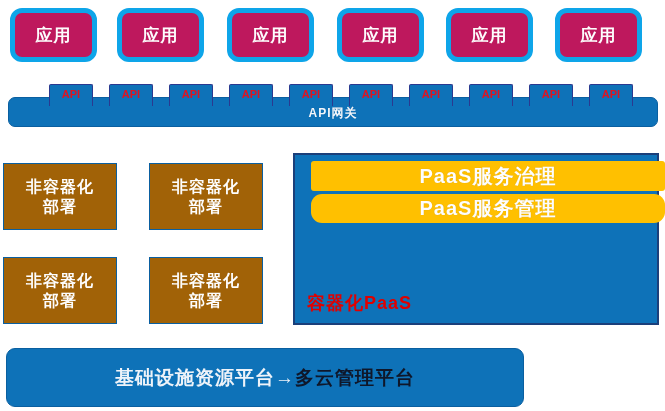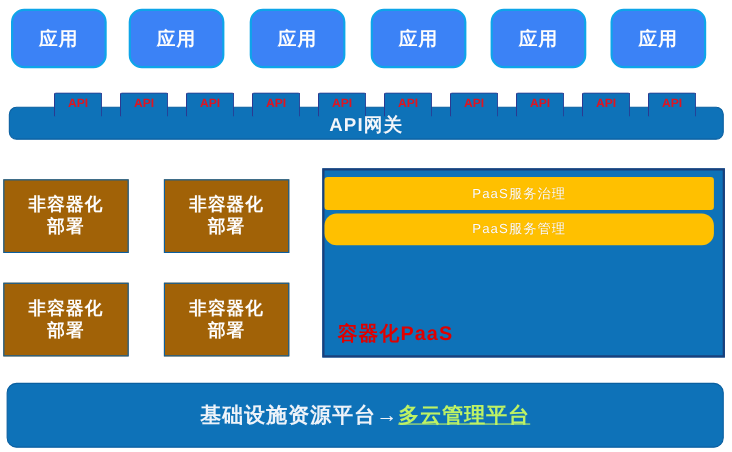--- a/index.html
+++ b/index.html
@@ -6,35 +6,35 @@
   html, body { background: #ffffff; }
   body {
     font-family: "Liberation Sans", "DejaVu Sans", sans-serif;
     width: 665px; height: 411px; position: relative; overflow: hidden;
   }
   .canvas { position: absolute; left: 0; top: 0; width: 665px; height: 411px; background: #ffffff; }
 
   
   .app-box {
     position: absolute; top: 8px; width: 87px; height: 54px;
-    background: #3b82f6; border: 2px solid #0ea5e9; border-radius: 12px;
+    background: #be185d; border: 5px solid #0ea5e9; border-radius: 12px;
     color: #fdfdfd; font-size: 17px; font-weight: bold;
     display: flex; align-items: center; justify-content: center;
     letter-spacing: 1px;
   }
 
   
   .gateway-bar {
     position: absolute; left: 8px; top: 97px; width: 650px; height: 30px;
     background: #0E72B8; border: 1px solid #0a5fa0; border-radius: 7px;
   }
   .gateway-label {
     position: absolute; left: 8px; top: 99px; width: 650px; height: 28px;
     display: flex; align-items: center; justify-content: center;
-    color: #f2f6fb; font-size: 17px; font-weight: bold; z-index: 5;
+    color: #f2f6fb; font-size: 12px; font-weight: bold; z-index: 5;
     letter-spacing: 1px; text-shadow: 0 0 1px #0a5fa0;
   }
 
   
   .api-chip {
     position: absolute; top: 84px; width: 44px; height: 22px;
     background: #0E72B8;
     border-top: 1px solid #2b3990; border-left: 1px solid #2b3990; border-right: 1px solid #2b3990;
     border-radius: 2px 2px 0 0;
     color: #e01420; font-size: 11px; font-weight: bold;
@@ -50,43 +50,43 @@
     display: flex; flex-direction: column; align-items: center; justify-content: center;
     line-height: 1.25; text-align: center; letter-spacing: 1px;
   }
 
   
   .paas-box {
     position: absolute; left: 293px; top: 153px; width: 366px; height: 172px;
     background: #0E72B8; border: 2px solid #1b3f7a;
   }
   .paas-strip {
-    position: absolute; left: 0; width: 354px; height: 30px;
+    position: absolute; left: 16px; width: 354px; height: 30px;
     background: #FFC000; border-radius: 3px;
-    color: #fdfdfd; font-size: 12px; font-weight: normal;
+    color: #fdfdfd; font-size: 20px; font-weight: bold;
     display: flex; align-items: center; justify-content: center;
     letter-spacing: 1px; text-shadow: 0 0 1px #d89e00;
   }
   .strip-governance { top: 6px; }
   .strip-management { top: 39px; height: 29px; border-radius: 11px; }
   .paas-red-label {
     position: absolute; left: 12px; top: 136px; width: 100%;
     text-align: left; color: #e00000; font-size: 18px; font-weight: bold;
     letter-spacing: 1px;
   }
 
   
   .bottom-bar {
-    position: absolute; left: 6px; top: 348px; width: 652px; height: 59px;
+    position: absolute; left: 6px; top: 348px; width: 518px; height: 59px;
     background: #0E72B8; border: 1px solid #0a5fa0; border-radius: 9px;
     display: flex; align-items: center; justify-content: center;
     font-size: 19px; font-weight: bold; letter-spacing: 1px;
   }
   .bottom-bar .white-part { color: #eef3f9; }
-  .bottom-bar .red-part { color: #bef264; text-decoration: underline; }
+  .bottom-bar .red-part { color: #0f172a; }
 </style>
 </head>
 <body>
 
 <div class="canvas">
 
   <div class="app-box" style="left:10px">应用</div>
   <div class="app-box" style="left:117px">应用</div>
   <div class="app-box" style="left:227px">应用</div>
   <div class="app-box" style="left:337px">应用</div>

